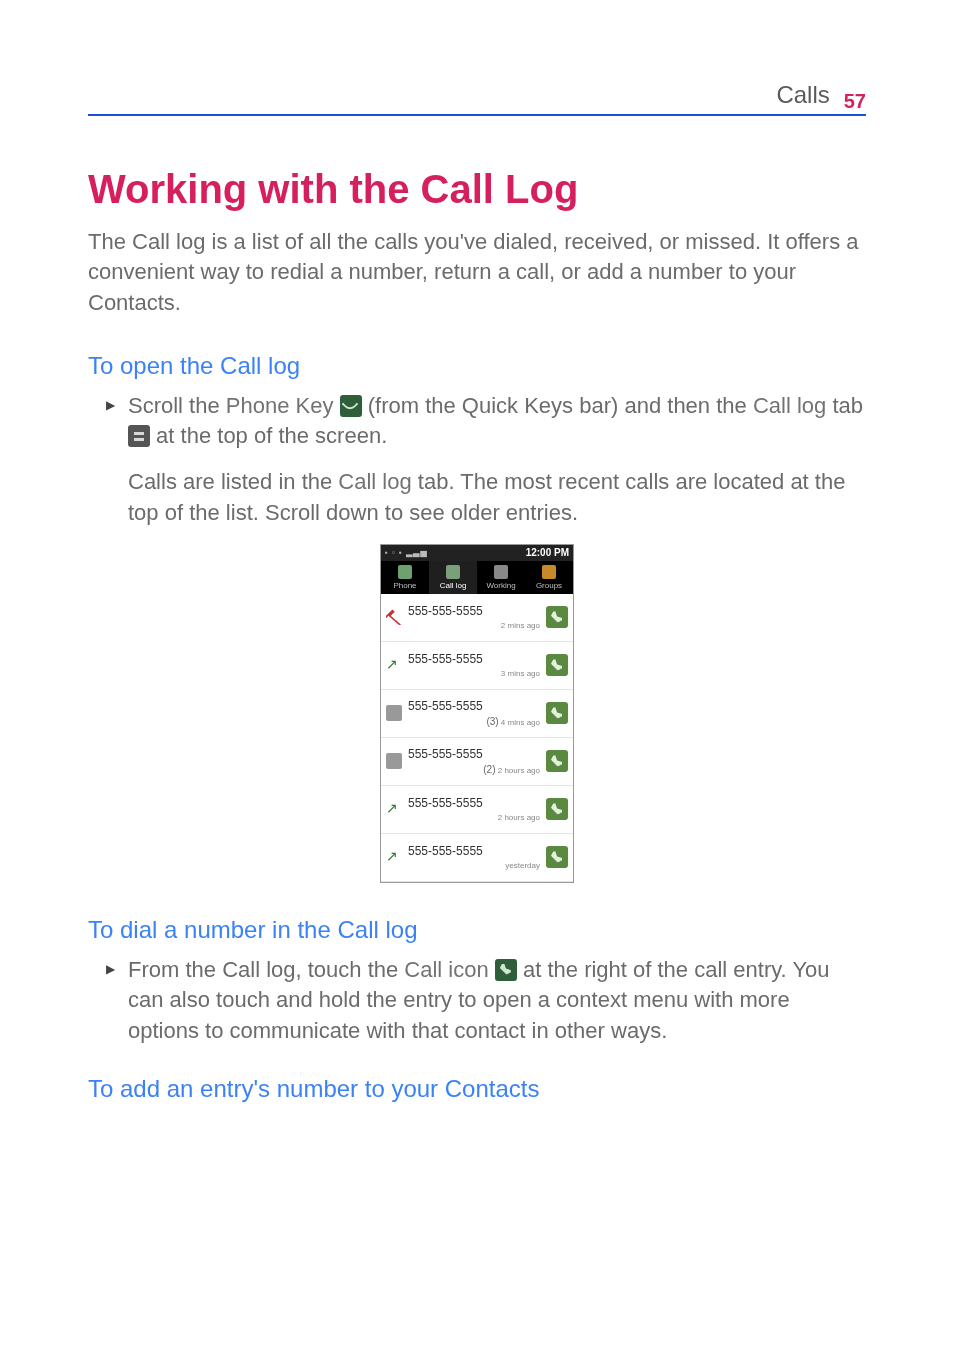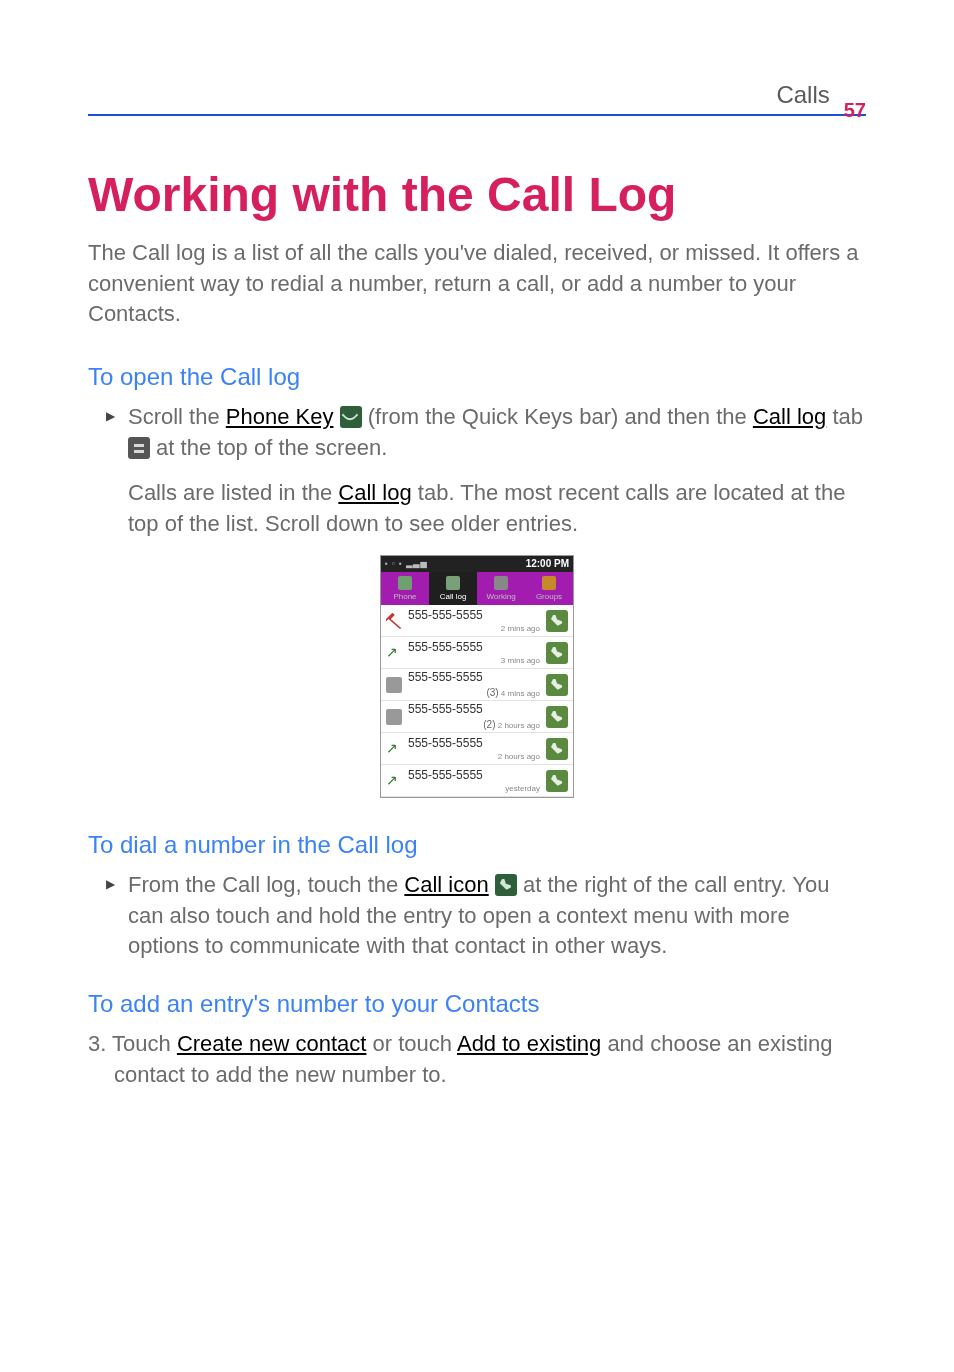--- a/index.html
+++ b/index.html
@@ -24,25 +24,25 @@
   .header-section {
     color: #5a5a5a;
     font-size: 24px;
     margin-right: 14px;
   }
   .header-page {
     color: #d61f5e;
     font-size: 20px;
     font-weight: bold;
     position: relative;
-    top: 14px;
+    top: 5px;
   }
   h1.main-title {
     color: #d61f5e;
-    font-size: 48px;
+    font-size: 40px;
     font-weight: bold;
     margin: 0 0 10px 0;
   }
   p.intro {
     margin: 0 0 30px 0;
   }
   h2.subhead {
     color: #3b82f6;
     font-size: 24px;
     font-weight: normal;
@@ -58,22 +58,21 @@
     left: 18px;
     top: 6px;
     font-size: 12px;
     color: #444;
   }
   .plain-indent {
     padding-left: 40px;
     margin-bottom: 15px;
   }
   .strong-dark {
-    color: #000000;
-    text-decoration: underline;
+    color: #737373;
   }
   .icon {
     display: inline-block;
     width: 22px;
     height: 22px;
     vertical-align: -4px;
     border-radius: 3px;
   }
   .icon-phone {
     background: #2f5f3a;
@@ -136,21 +135,21 @@
     font-size:10px;
     font-weight:bold;
     text-align:right;
     padding:1px 4px;
     display:flex;
     justify-content: space-between;
     align-items:center;
   }
   .shot-status .sigs { font-size:8px; letter-spacing:1px; color:#bbb;}
   .shot-tabs {
-    background:#a21caf;
+    background:#000000;
     display:flex;
   }
   .shot-tab {
     flex:1;
     text-align:center;
     padding:4px 0 3px 0;
     color:#bfbfbf;
     font-size:8px;
   }
   .shot-tab.active {
@@ -166,21 +165,21 @@
   .ti-phone{background:#6fa06f;border-radius:50%;}
   .ti-log{background:#7aa07a;}
   .ti-contacts{background:#888;}
   .ti-groups{background:#c78a2a;}
   .shot-row{
     display:flex;
     align-items:center;
     border-bottom:1px solid #e3e3e3;
     padding:4px 5px;
     gap:6px;
-    height:32px;
+    height:48px;
     box-sizing:border-box;
   }
   .shot-row .ricon{
     width:16px;height:16px;
     flex:0 0 16px;
     border-radius:2px;
   }
   .ric-miss{background:#c33; clip-path: polygon(0 40%,40% 0,55% 15%,30% 40%,100% 100%,85% 100%, 15% 40%,0 55%);}
   .ric-out{ color:#2e7d32; font-size:14px; line-height:14px;}
   .ric-in { background:#999; border-radius:50%;}
@@ -287,14 +286,13 @@
 
 <div class="bullet-block">
   <span class="marker">▶</span>
   <span>From the Call log, touch the </span><span class="strong-dark">Call icon</span>
   <span class="icon icon-dial"></span><span> at the right of the call entry. You can also touch and hold the entry to open a context menu with more options to communicate with that contact in other ways.</span>
 </div>
 
 <h2 class="subhead">To add an entry's number to your Contacts</h2>
 
 <ol class="num">
-  <li>3. <span>Touch </span><span class="strong-dark">Create new contact</span><span> or touch </span><span class="strong-dark">Add to existing</span><span> and choose an existing contact to add the new number to.</span></li>
 </ol>
 
 </body></html>

